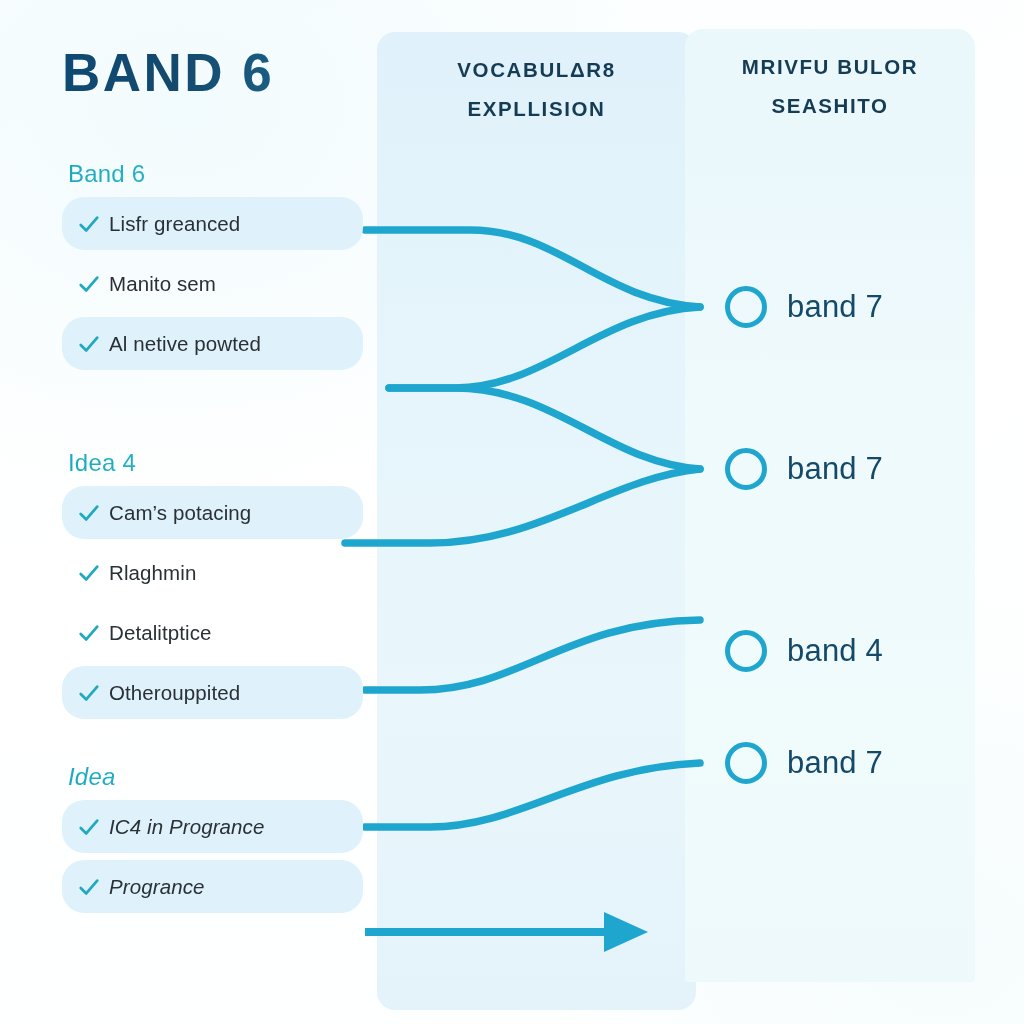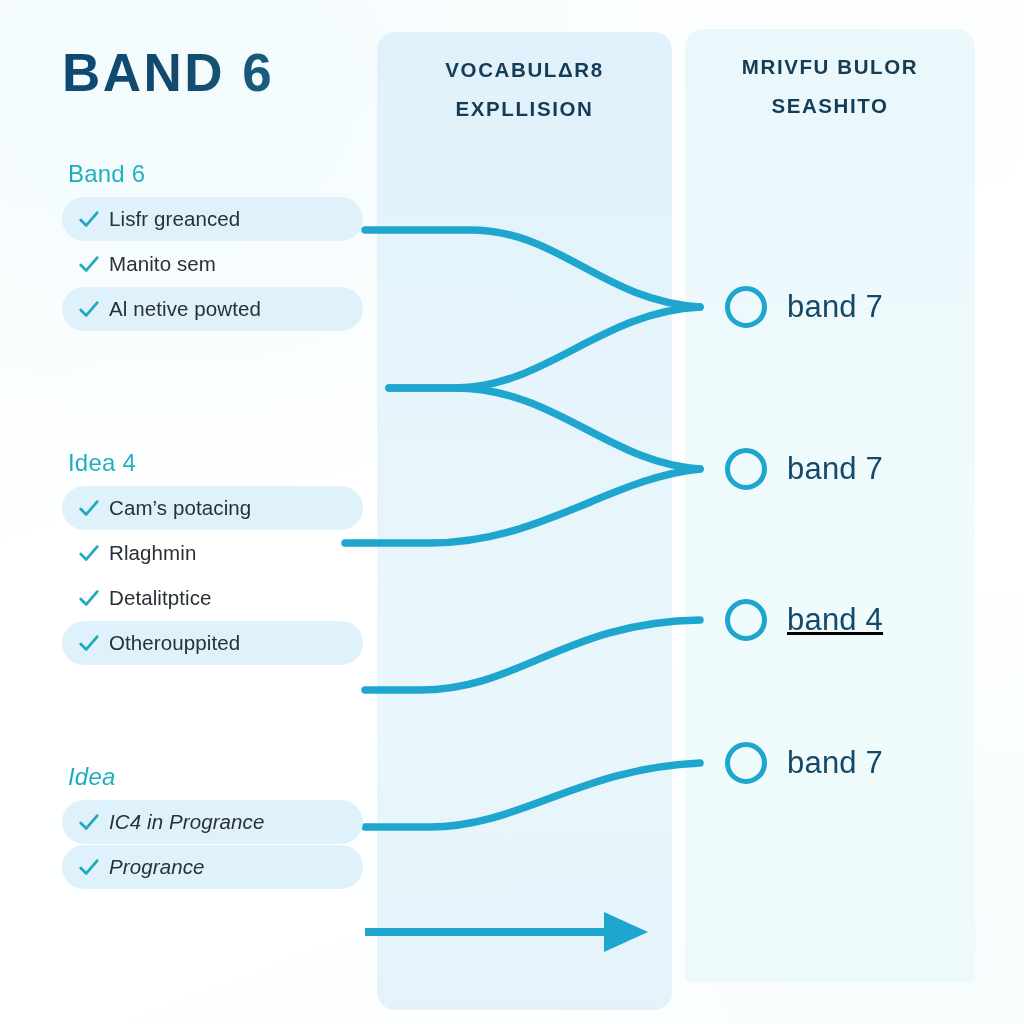--- a/index.html
+++ b/index.html
@@ -16,20 +16,21 @@
       radial-gradient(ellipse 60% 50% at 92% 92%, #f6fcfd 0%, rgba(246,252,253,0) 70%),
       linear-gradient(160deg,#fbfeff 0%,#ffffff 45%,#fdffff 100%);
   }
 
   
   .panel{position:absolute;}
   #panel-mid{
     left:377px;top:32px;width:295px;height:978px;
     border-radius:18px;
     background:linear-gradient(180deg,#e0f1fb 0%,#e6f5fb 35%,#e9f7fc 70%,#e4f3fa 100%);
+    padding-left:24px;
   }
   #panel-right{
     left:685px;top:29px;width:290px;height:953px;
     border-radius:18px 18px 4px 4px;
     background:linear-gradient(180deg,#eaf7fb 0%,#eefafc 40%,#f0fbfc 75%,#edf9fb 100%);
   }
 
   .panel-head{
     position:absolute;left:0;right:0;top:18px;
     text-align:center;
@@ -55,22 +56,22 @@
   .group{position:absolute;left:62px;width:305px;}
   .group-title{
     font-size:24px;font-weight:400;letter-spacing:.2px;
     margin:0 0 9px 6px;
     background:linear-gradient(90deg,#1aa9bd 0%,#28b7c7 40%,#37a8c9 100%);
     -webkit-background-clip:text;background-clip:text;
     -webkit-text-fill-color:transparent;color:transparent;
   }
   .item{
     position:relative;display:flex;align-items:center;
-    height:44px;padding-left:16px;border-radius:22px;
-    margin-bottom:1px;width:301px;box-sizing:border-box;
+    height:53px;padding-left:16px;border-radius:22px;
+    margin-bottom:7px;width:301px;box-sizing:border-box;
   }
   .item.pill{background:#dff1fa;}
   .check{
     width:22px;height:22px;margin-right:9px;flex:none;
     display:block;
   }
   .item-label{
     font-size:20.5px;color:#2a3136;letter-spacing:.1px;
     white-space:nowrap;
   }
@@ -196,21 +197,21 @@
   </div>
 
   <div class="outcome" style="top:286px;">
     <span class="ring"></span>
     <span class="outcome-label">band 7</span>
   </div>
   <div class="outcome" style="top:448px;">
     <span class="ring"></span>
     <span class="outcome-label">band 7</span>
   </div>
-  <div class="outcome" style="top:599px;text-decoration:underline;">
+  <div class="outcome" style="top:630px;">
     <span class="ring"></span>
     <span class="outcome-label">band 4</span>
   </div>
   <div class="outcome" style="top:742px;">
     <span class="ring"></span>
     <span class="outcome-label">band 7</span>
   </div>
 
 </div>
 

